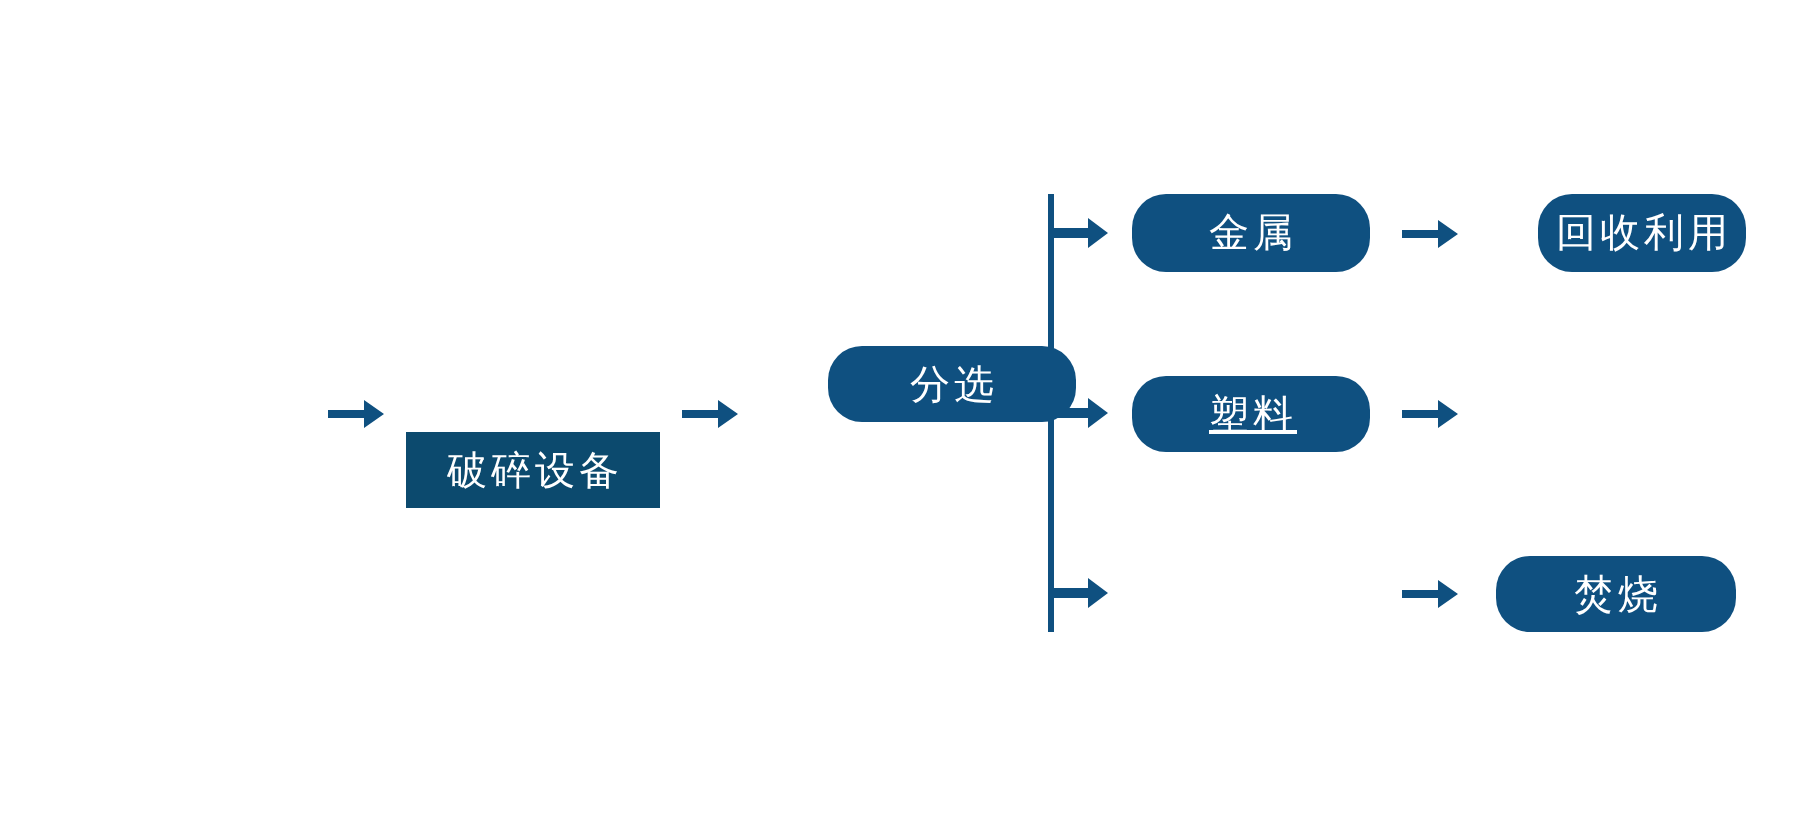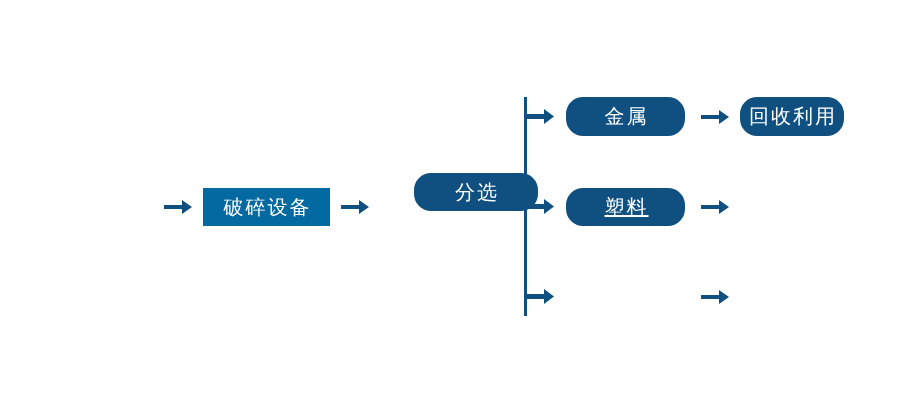--- a/index.html
+++ b/index.html
@@ -27,21 +27,21 @@
     color: #ffffff;
     font-size: 20px;
     letter-spacing: 2px;
     line-height: 1;
     white-space: nowrap;
     box-sizing: border-box;
     padding-bottom: 1px;
     padding-left: 2px;
   }
   .node.blue  { background: #0F5080; border-radius: 17px; }
-  .node.red   { background: #0369a1; }
+  .node.red   { background: #0c4a6e; margin-top: 28px; }
 
   .arrow {
     position: absolute;
     display: flex;
     align-items: center;
     justify-content: center;
     color: #0F5080;
   }
   .arrow svg { display: block; }
 
@@ -81,21 +81,21 @@
   </div>
 
   <div class="node blue" style="left:566px; top:97px; width:119px; height:39px;">金属</div>
 
   <div class="arrow" style="left:700px; top:106px; width:30px; height:22px;">
     <svg width="30" height="22" viewBox="0 0 30 22" aria-hidden="true">
       <path d="M1 9 H19 V4 L29 11 L19 18 V13 H1 Z" fill="#0F5080"></path>
     </svg>
   </div>
 
-  <div class="node blue" style="left:740px; top:97px; width:104px; height:39px;">回收利用</div>
+  <div class="node blue" style="left:769px; top:97px; width:104px; height:39px;">回收利用</div>
 
   <div class="arrow" style="left:527px; top:196px; width:28px; height:21px;">
     <svg width="28" height="21" viewBox="0 0 28 21" aria-hidden="true">
       <path d="M0 8 H17 V3 L27 10.5 L17 18 V13 H0 Z" fill="#0F5080"></path>
     </svg>
   </div>
 
   <div class="node blue" style="left:566px; top:188px; width:119px; height:38px;text-decoration:underline;">塑料</div>
 
   <div class="arrow" style="left:700px; top:196px; width:30px; height:22px;">
@@ -111,14 +111,15 @@
     </svg>
   </div>
 
 
   <div class="arrow" style="left:700px; top:286px; width:30px; height:22px;">
     <svg width="30" height="22" viewBox="0 0 30 22" aria-hidden="true">
       <path d="M1 9 H19 V4 L29 11 L19 18 V13 H1 Z" fill="#0F5080"></path>
     </svg>
   </div>
 
+  <div class="node blue" style="left:748px; top:278px; width:120px; height:38px;">焚烧</div>
 
 </div>
 
 </body></html>

